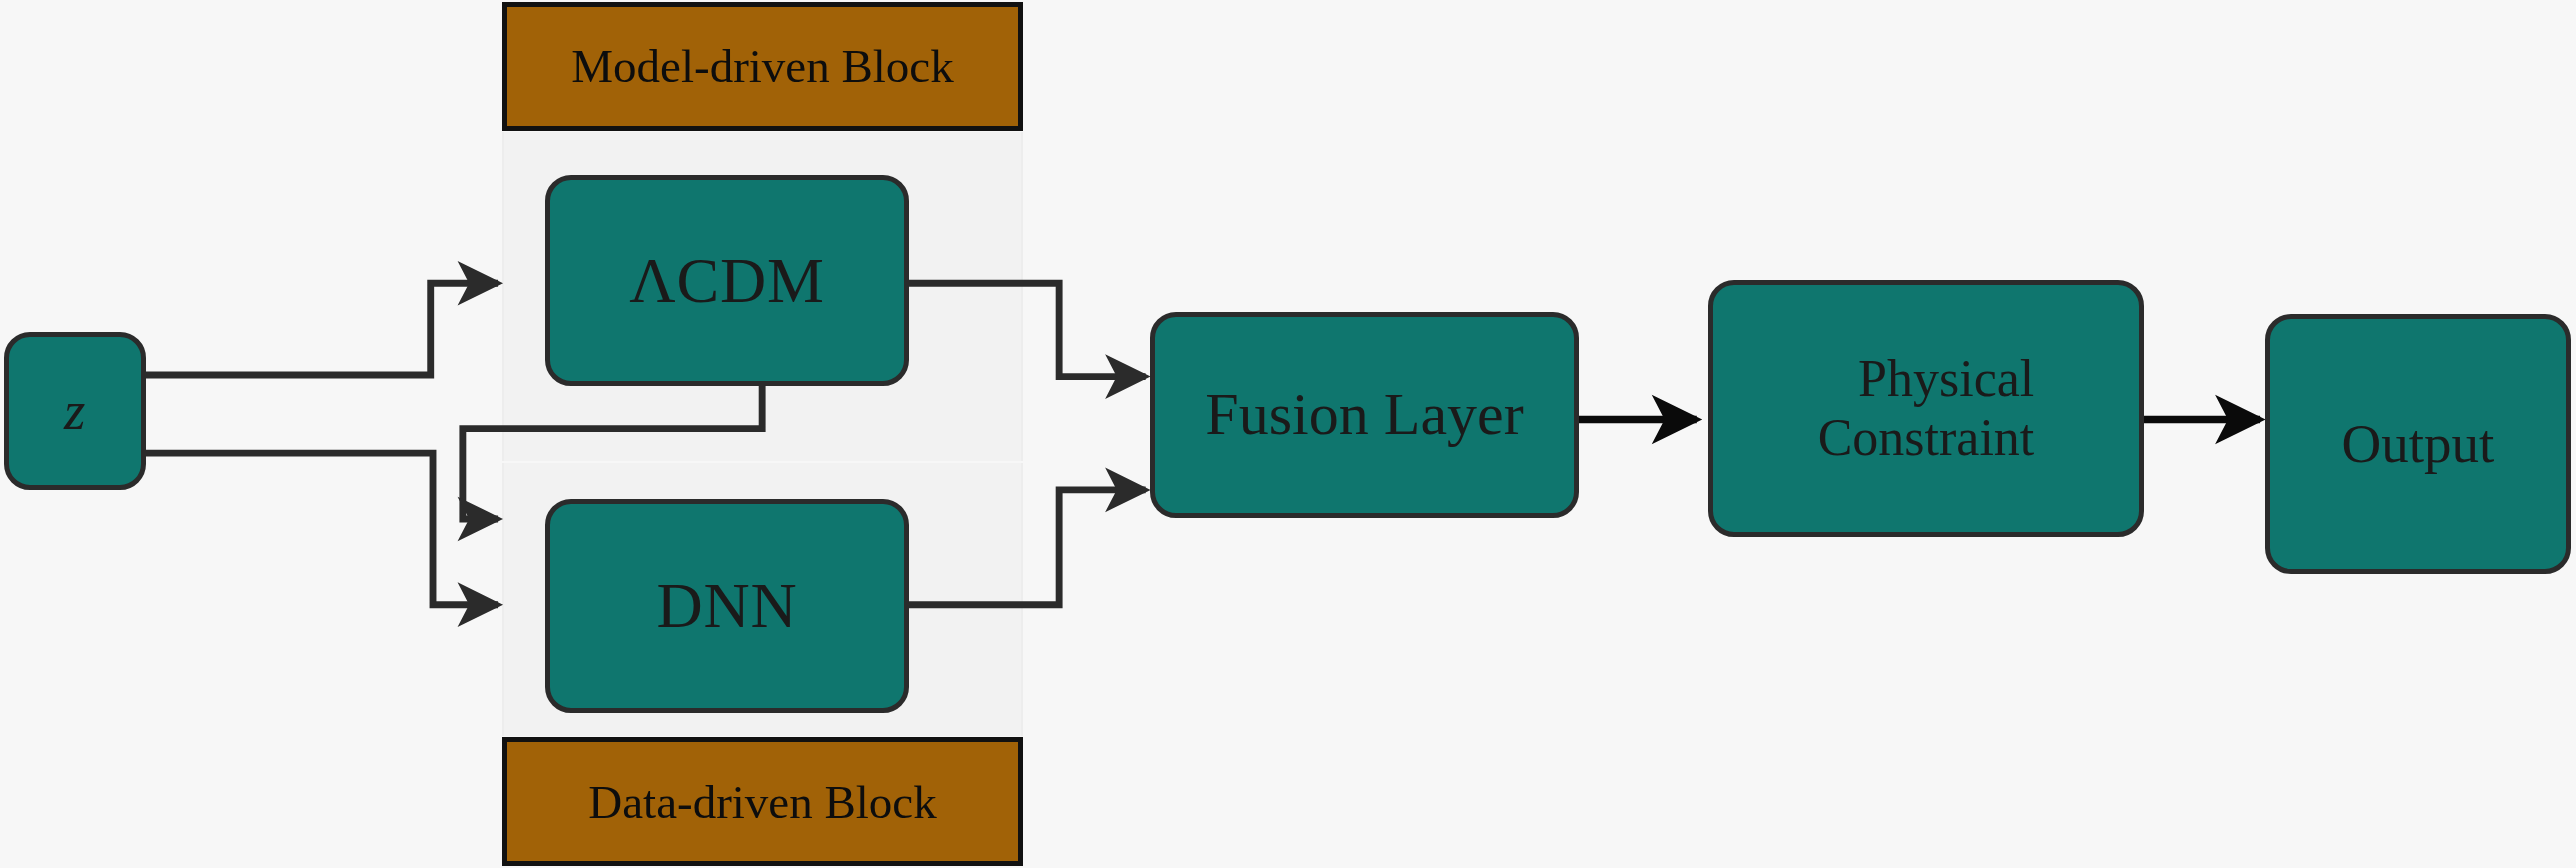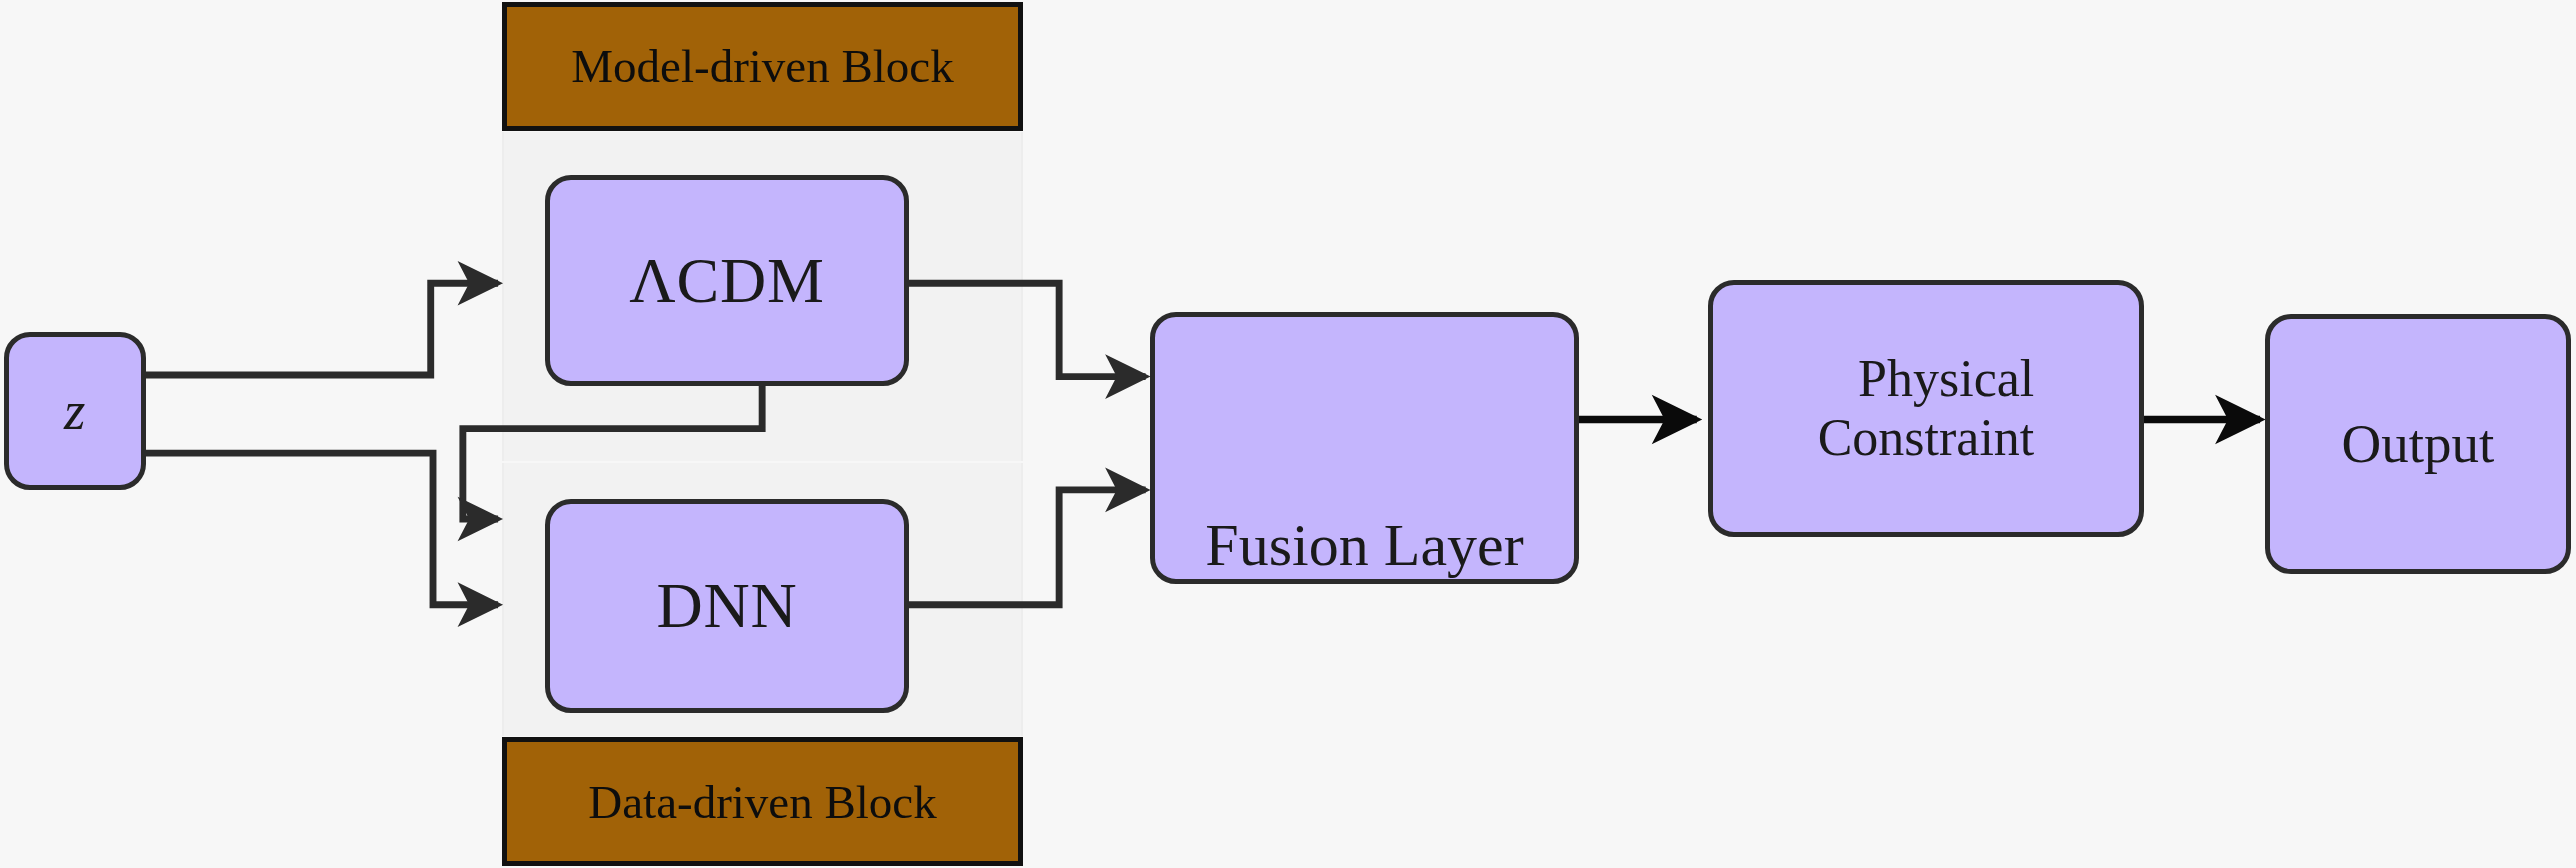--- a/index.html
+++ b/index.html
@@ -33,21 +33,21 @@
     background: #f2f2f2;
     border-left: 2.3px solid #ededed;
     border-right: 2.3px solid #ededed;
     box-sizing: border-box;
   }
 
   
   .node {
     position: absolute;
     box-sizing: border-box;
-    background: #c4b5fd;
+    background: #0f766e;
     border: 5.4px solid #2b2b2b;
     border-radius: 26px;
     display: flex;
     align-items: center;
     justify-content: center;
     text-align: center;
     color: #1a1a1a;
     line-height: 1.12;
   }
 
@@ -130,21 +130,21 @@
   </div>
 
   <div class="node lbl-lcdm" style="left:545px; top:175px; width:364px; height:211px;">
     <span>ΛCDM</span>
   </div>
 
   <div class="node lbl-dnn" style="left:545px; top:499px; width:364px; height:214px;">
     <span>DNN</span>
   </div>
 
-  <div class="node lbl-fusion" style="left:1150px; top:312px; width:429px; height:272px;align-items:flex-end;">
+  <div class="node lbl-fusion" style="left:1150px; top:312px; width:429px; height:206px;">
     <span>Fusion Layer</span>
   </div>
 
   <div class="node lbl-pcl" style="left:1708px; top:280px; width:436px; height:257px;text-align:right;">
     <span class="node-text">
       <span>Physical</span>
       <span>Constraint</span>
     </span>
   </div>
 

